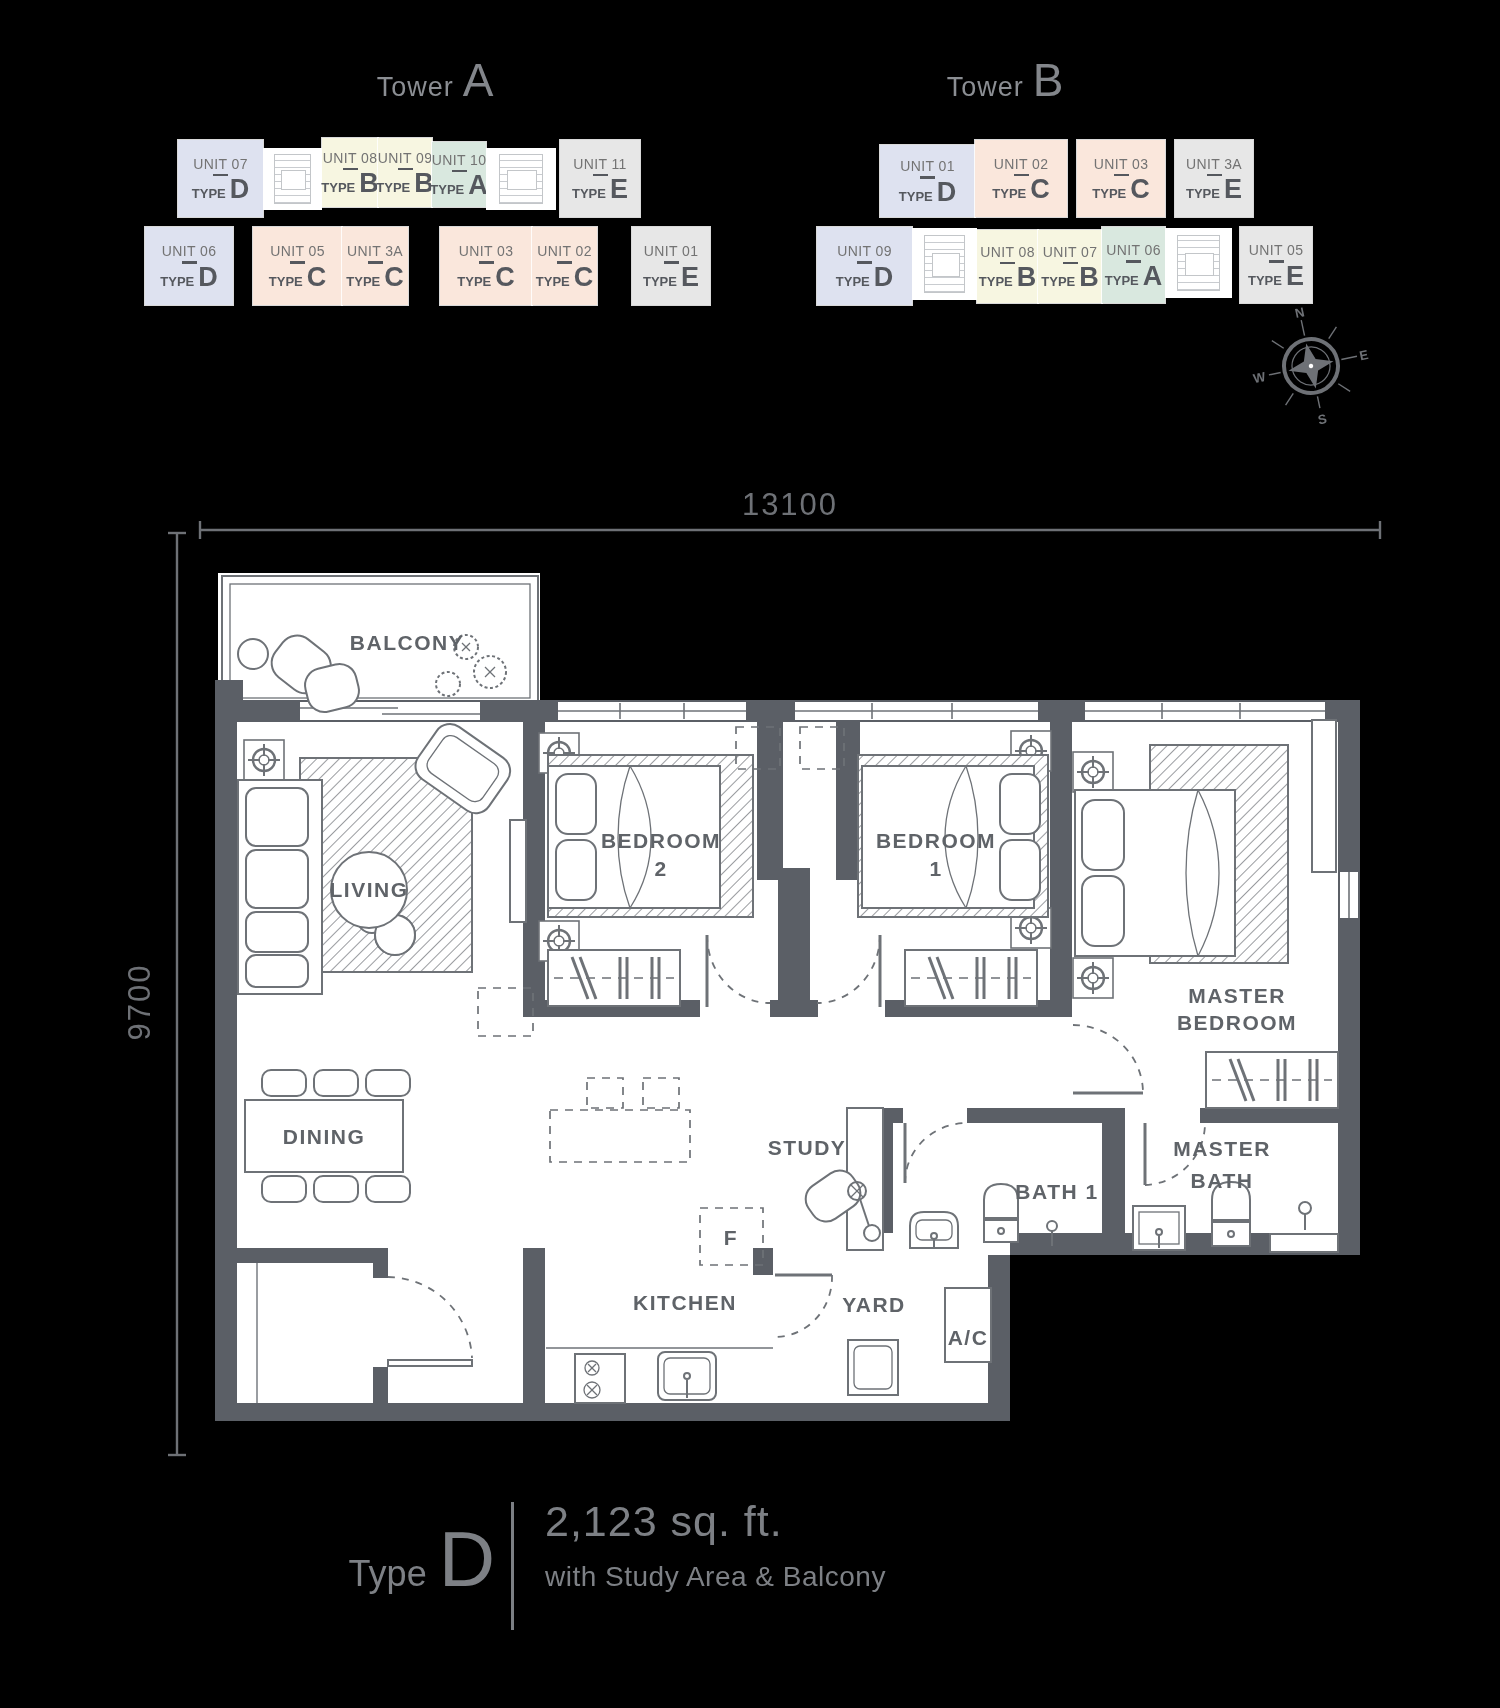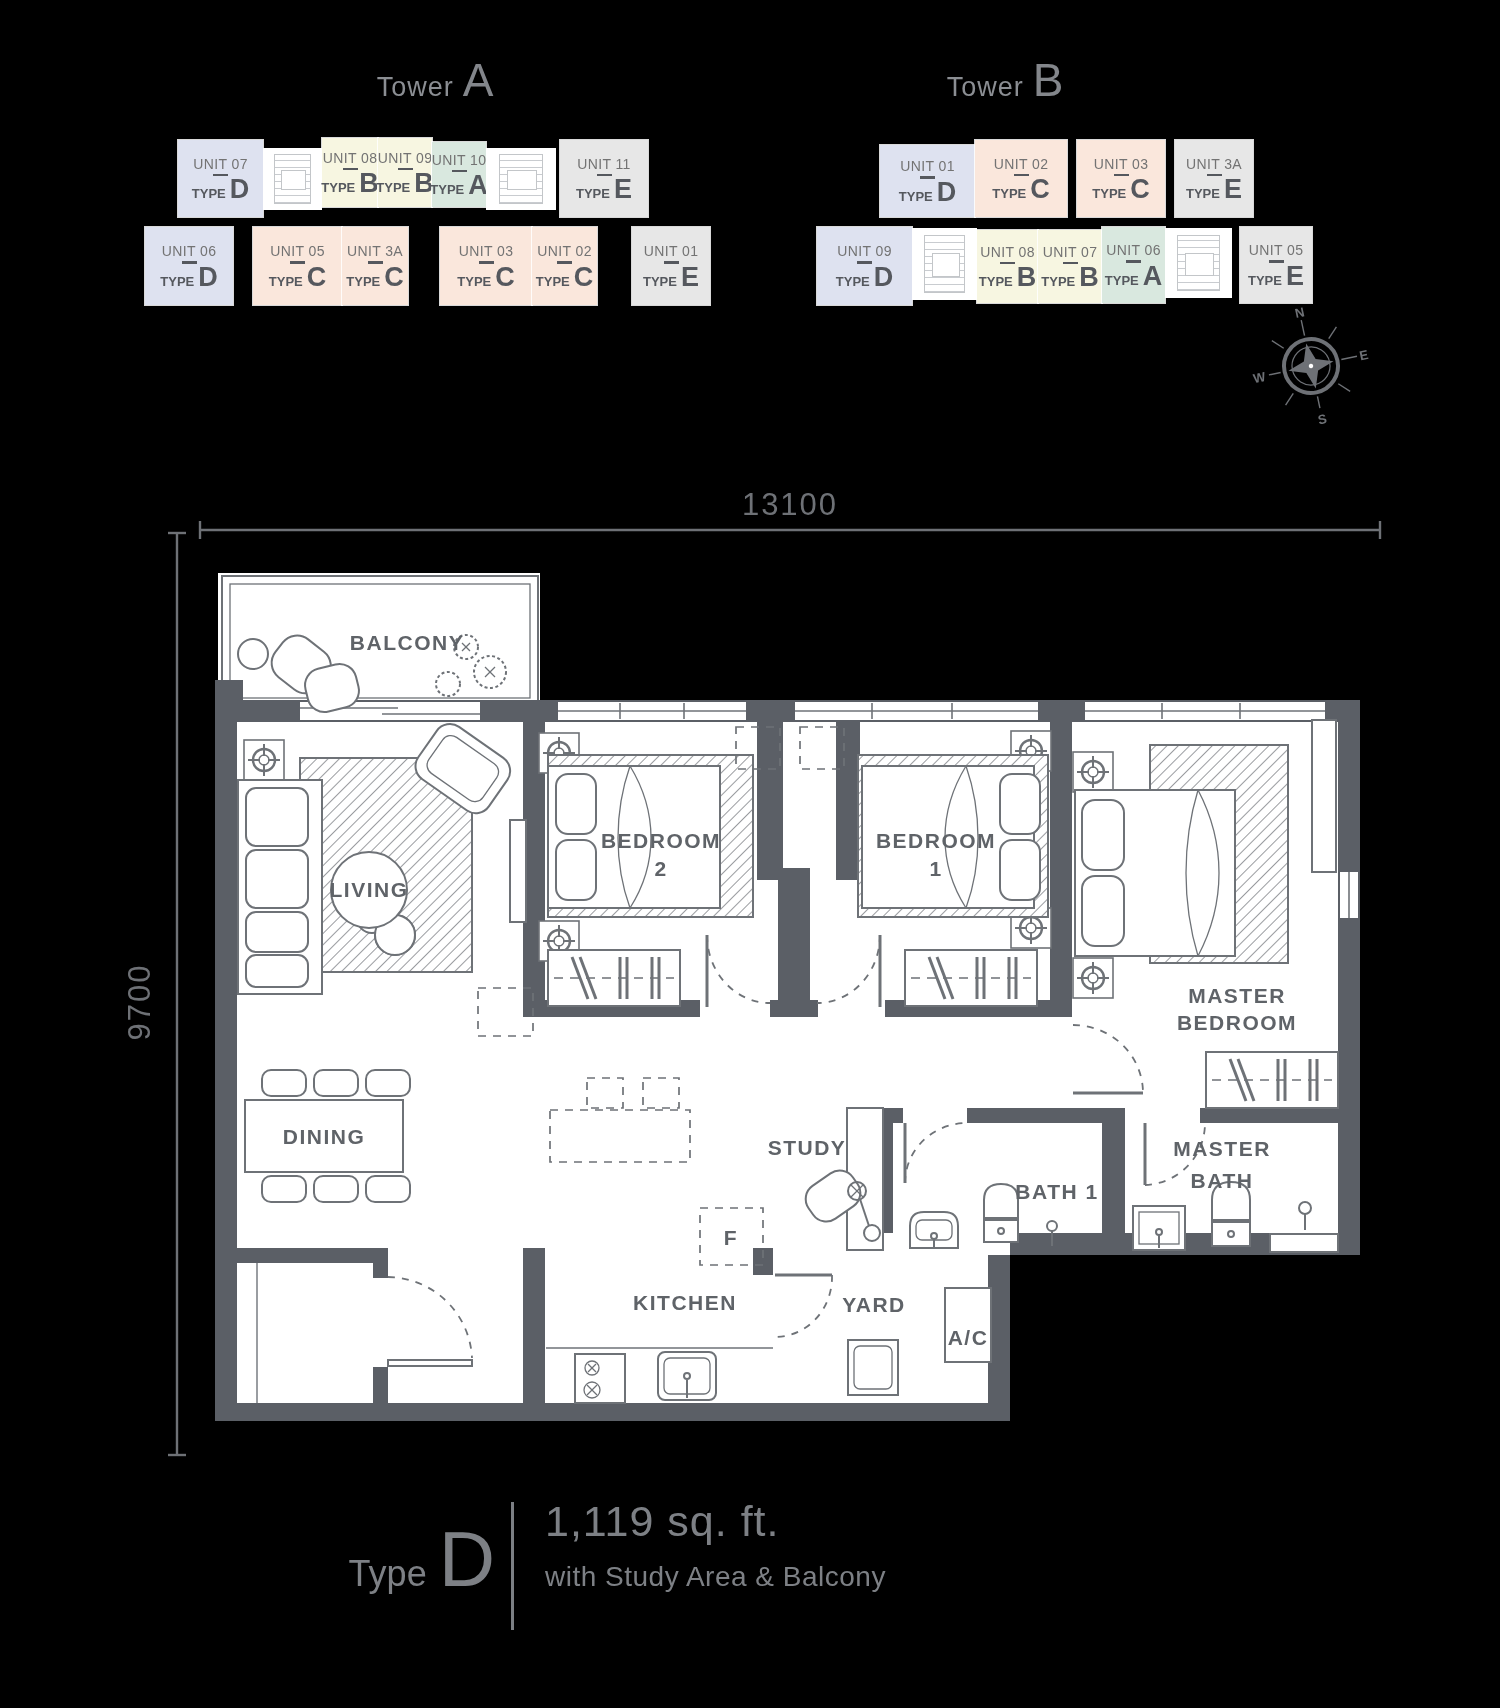--- a/index.html
+++ b/index.html
@@ -97,21 +97,21 @@
   </div>
   <div class="unit t-a" style="left:432px;top:142px;width:54px;height:65px;align-items:center;">
     <span class="u-no">UNIT 10</span>
       <span class="u-bar"></span>
     <span class="u-type">
         <span class="u-type-word">TYPE</span>
         <span class="u-type-letter">A</span>
       </span>
   </div>
   <div class="core" style="left:486px;top:148px;width:70px;height:62px;"></div>
-  <div class="unit t-e" style="left:560px;top:140px;width:88px;height:77px;">
+  <div class="unit t-e" style="left:560px;top:140px;width:80px;height:77px;">
     <span class="u-no">UNIT 11</span>
       <span class="u-bar"></span>
     <span class="u-type">
         <span class="u-type-word">TYPE</span>
         <span class="u-type-letter">E</span>
       </span>
   </div>
 
   <div class="unit t-d" style="left:145px;top:227px;width:88px;height:78px;">
     <span class="u-no">UNIT 06</span>
@@ -561,17 +561,17 @@
       <text class="rlabel" x="731" y="1245">F</text>
     </g>
   </svg>
 
   <div class="cap-type">
     <span class="cap-type-word">Type</span>
     <span class="cap-type-letter">D</span>
   </div>
   <div class="cap-divider"></div>
   <div class="cap-right">
-    <div class="cap-area">1,119 sq. ft.</div>
+    <div class="cap-area">2,123 sq. ft.</div>
     <div class="cap-line">with Study Area &amp; Balcony</div>
   </div>
 
 </div>
 
 </body></html>

